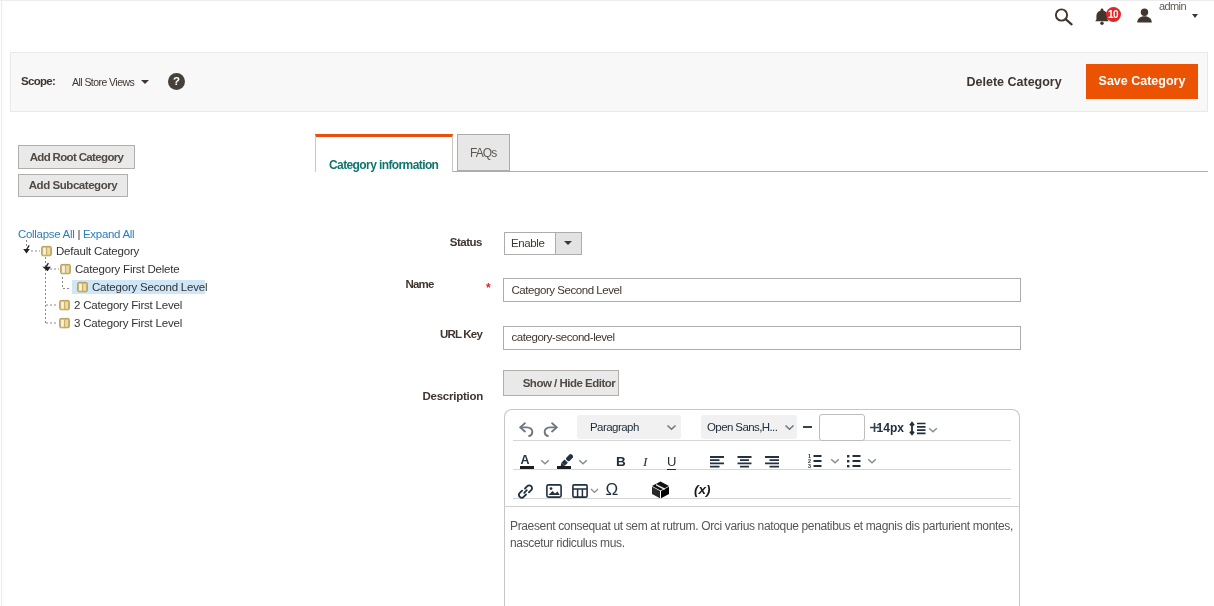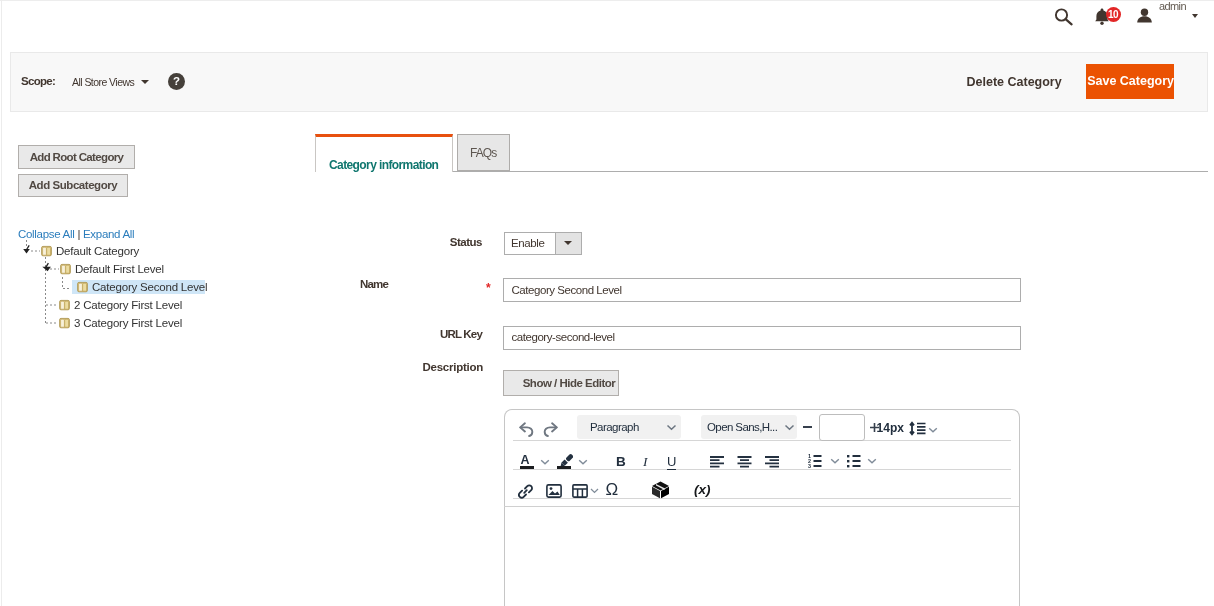--- a/index.html
+++ b/index.html
@@ -31,21 +31,21 @@
   </svg>
   <div class="abs" style="left:1159px;top:0;font-size:11px;letter-spacing:-0.6px;color:#635b52;">admin</div>
   <div class="abs" style="left:1191.5px;top:13.5px;width:0;height:0;border-left:3.8px solid transparent;border-right:3.8px solid transparent;border-top:4.2px solid #41362f;"></div>
 
   <div class="abs" style="left:10px;top:52px;width:1198px;height:60px;background:#f8f8f8;border:1px solid #e9e9e9;"></div>
   <div class="abs b" style="left:21px;top:75px;font-size:11.5px;letter-spacing:-0.7px;color:#41362f;">Scope:</div>
   <div class="abs" style="left:72px;top:76px;font-size:10.5px;letter-spacing:-0.55px;color:#41362f;">All Store Views</div>
   <div class="abs" style="left:141px;top:79.5px;width:0;height:0;border-left:4px solid transparent;border-right:4px solid transparent;border-top:4.5px solid #41362f;"></div>
   <div class="abs" style="left:168px;top:72.5px;width:17px;height:17px;border-radius:50%;background:#45403a;color:#fff;font-size:11.5px;font-weight:bold;text-align:center;line-height:17px;">?</div>
   <div class="abs b" style="left:966.5px;top:75px;font-size:12.5px;color:#41362f;">Delete Category</div>
-  <div class="abs" style="left:1086px;top:64px;width:88px;height:35px;background:#eb5202;color:#fff;font-size:12.5px;font-weight:bold;text-align:right;line-height:35px;">Save Category</div>
+  <div class="abs" style="left:1086px;top:64px;width:112px;height:35px;background:#eb5202;color:#fff;font-size:12.5px;font-weight:bold;text-align:center;line-height:35px;">Save Category</div>
 
   <div class="abs b" style="left:18px;top:145px;width:117px;height:24px;background:#e9e9e9;border:1px solid #b1aeab;color:#514943;font-size:11.5px;letter-spacing:-0.65px;text-align:center;line-height:22px;">Add Root Category</div>
   <div class="abs b" style="left:18px;top:174px;width:110px;height:23px;background:#e9e9e9;border:1px solid #b1aeab;color:#514943;font-size:11.5px;letter-spacing:-0.45px;text-align:center;line-height:21px;">Add Subcategory</div>
 
   <div class="abs" style="left:18px;top:228px;font-size:11.5px;letter-spacing:-0.3px;color:#2b7dbc;">Collapse All <span style="color:#41362f;">|</span> Expand All</div>
 
   <svg class="abs" style="left:0;top:238px;" width="240" height="100" viewBox="0 0 240 100">
     <g stroke="#8a8a8a" stroke-width="1" fill="none" stroke-dasharray="2,2">
       <line x1="26.5" y1="2" x2="26.5" y2="10"></line>
       <line x1="31" y1="13" x2="40" y2="13"></line>
@@ -79,21 +79,21 @@
       <use href="#folder"></use>
     </svg>
   <svg class="abs" style="left:59px;top:299px;" width="11" height="12" viewBox="0 0 11 12">
       <use href="#folder"></use>
     </svg>
   <svg class="abs" style="left:59px;top:317px;" width="11" height="12" viewBox="0 0 11 12">
       <use href="#folder"></use>
     </svg>
 
   <div class="abs" style="left:56px;top:245px;font-size:11.5px;letter-spacing:-0.2px;color:#333;text-align:center;">Default Category</div>
-  <div class="abs" style="left:75px;top:263px;font-size:11.5px;letter-spacing:-0.2px;color:#333;">Default First Level</div>
+  <div class="abs" style="left:75px;top:263px;font-size:11.5px;letter-spacing:-0.2px;color:#333;">Category First Delete</div>
   <div class="abs" style="left:92px;top:281px;font-size:11.5px;letter-spacing:-0.2px;color:#333;">Category Second Level</div>
   <div class="abs" style="left:74px;top:299px;font-size:11.5px;letter-spacing:-0.2px;color:#333;">2 Category First Level</div>
   <div class="abs" style="left:74px;top:317px;font-size:11.5px;letter-spacing:-0.2px;color:#333;">3 Category First Level</div>
   <svg width="0" height="0" style="position:absolute;">
     <defs>
       <linearGradient id="fg" x1="0" y1="0" x2="1" y2="1">
         <stop offset="0" stop-color="#f9f3da"></stop>
         <stop offset="1" stop-color="#d6b86a"></stop>
       </linearGradient>
       <g id="folder">
@@ -109,30 +109,30 @@
   <div class="abs b" style="left:329px;top:145.5px;font-size:12px;letter-spacing:-0.6px;color:#0f766e;margin-top:12px;">Category information</div>
   <div class="abs" style="left:457px;top:134px;width:53px;height:37px;background:#e7e7e7;border:1px solid #aeacaa;"></div>
   <div class="abs" style="left:470px;top:146px;font-size:12px;letter-spacing:-0.9px;color:#5d5650;">FAQs</div>
 
   <div class="abs b" style="left:360px;top:235.5px;width:122px;font-size:11.5px;letter-spacing:-0.5px;color:#41362f;text-align:right;">Status</div>
   <div class="abs" style="left:504px;top:231.5px;width:78px;height:23.5px;background:#fff;border:1px solid #adadad;"></div>
   <div class="abs" style="left:555px;top:232.5px;width:26px;height:21.5px;background:#e3e3e3;border-left:1px solid #adadad;"></div>
   <div class="abs" style="left:511px;top:237px;font-size:11.5px;letter-spacing:-0.4px;color:#41362f;">Enable</div>
   <div class="abs" style="left:564px;top:241px;width:0;height:0;border-left:4px solid transparent;border-right:4px solid transparent;border-top:4.5px solid #41362f;"></div>
 
-  <div class="abs b" style="left:360px;top:278px;width:119px;font-size:11.5px;letter-spacing:-0.8px;color:#41362f;text-align:left;">Name</div>
+  <div class="abs b" style="left:360px;top:278px;width:119px;font-size:11.5px;letter-spacing:-0.8px;color:#41362f;text-align:center;">Name</div>
   <div class="abs b" style="left:486px;top:281px;font-size:12px;color:#e22626;">*</div>
   <div class="abs" style="left:503px;top:278px;width:518px;height:24px;background:#fff;border:1px solid #adadad;"></div>
   <div class="abs" style="left:511.5px;top:283.5px;font-size:11.5px;letter-spacing:-0.45px;color:#41362f;">Category Second Level</div>
 
   <div class="abs b" style="left:360px;top:328px;width:122px;font-size:11.5px;letter-spacing:-0.8px;color:#41362f;text-align:right;">URL Key</div>
   <div class="abs" style="left:503px;top:325.5px;width:518px;height:24.5px;background:#fff;border:1px solid #adadad;"></div>
   <div class="abs" style="left:511.5px;top:331px;font-size:11.5px;letter-spacing:-0.45px;color:#41362f;">category-second-level</div>
 
-  <div class="abs b" style="left:360px;top:361px;width:123px;font-size:11.5px;letter-spacing:-0.25px;color:#41362f;text-align:right;">Description</div>
+  <div class="abs b" style="left:360px;top:390px;width:123px;font-size:11.5px;letter-spacing:-0.25px;color:#41362f;text-align:right;">Description</div>
   <div class="abs b" style="left:503px;top:369.5px;width:116px;height:26px;background:#e9e9e9;border:1px solid #b1aeab;color:#514943;font-size:11.5px;letter-spacing:-0.5px;text-align:center;line-height:24px;padding-left:16px;">Show / Hide Editor</div>
 
   <div class="abs" style="left:503.5px;top:408.5px;width:516px;height:198px;background:#fff;border:1px solid #c6c6c6;border-bottom:none;border-radius:8px 8px 0 0;"></div>
 
   <div class="abs" style="left:513px;top:440px;width:498px;height:1px;background:#d6d6d6;"></div>
   <div class="abs" style="left:513px;top:469px;width:498px;height:1px;background:#d6d6d6;"></div>
   <div class="abs" style="left:513px;top:498px;width:498px;height:1px;background:#d6d6d6;"></div>
   <div class="abs" style="left:504px;top:506px;width:515px;height:1px;background:#d0d0d0;"></div>
 
   <svg class="abs" style="left:518.5px;top:421.5px;" width="15" height="15" viewBox="0 0 15 15">
@@ -239,13 +239,14 @@
     </svg>
   <div class="abs" style="left:605.5px;top:479.5px;font-size:17px;color:#222f3e;">Ω</div>
   <svg class="abs" style="left:650px;top:480.5px;" width="21" height="18" viewBox="0 0 21 18">
     <path d="M10.5 0.5 L19 5 L10.5 9.5 L2 5 Z" fill="#111"></path>
     <path d="M2 5.8 L10 10.1 L10 17.2 L2 12.9 Z" fill="#2a2a2a"></path>
     <path d="M19 5.8 L11 10.1 L11 17.2 L19 12.9 Z" fill="#000"></path>
     <path d="M6 2.9 L14.6 7.3 L14.6 9 L6 4.6 Z" fill="#fff" opacity="0.9"></path>
   </svg>
   <div class="abs b" style="left:694px;top:482px;font-size:13.5px;font-style:italic;color:#16181b;">(x)</div>
 
+  <div class="abs" style="left:510px;top:518px;width:505px;font-size:12px;letter-spacing:-0.35px;line-height:17px;color:#54565a;">Praesent consequat ut sem at rutrum. Orci varius natoque penatibus et magnis dis parturient montes,<br>nascetur ridiculus mus.</div>
 </div>
 
 </body></html>

